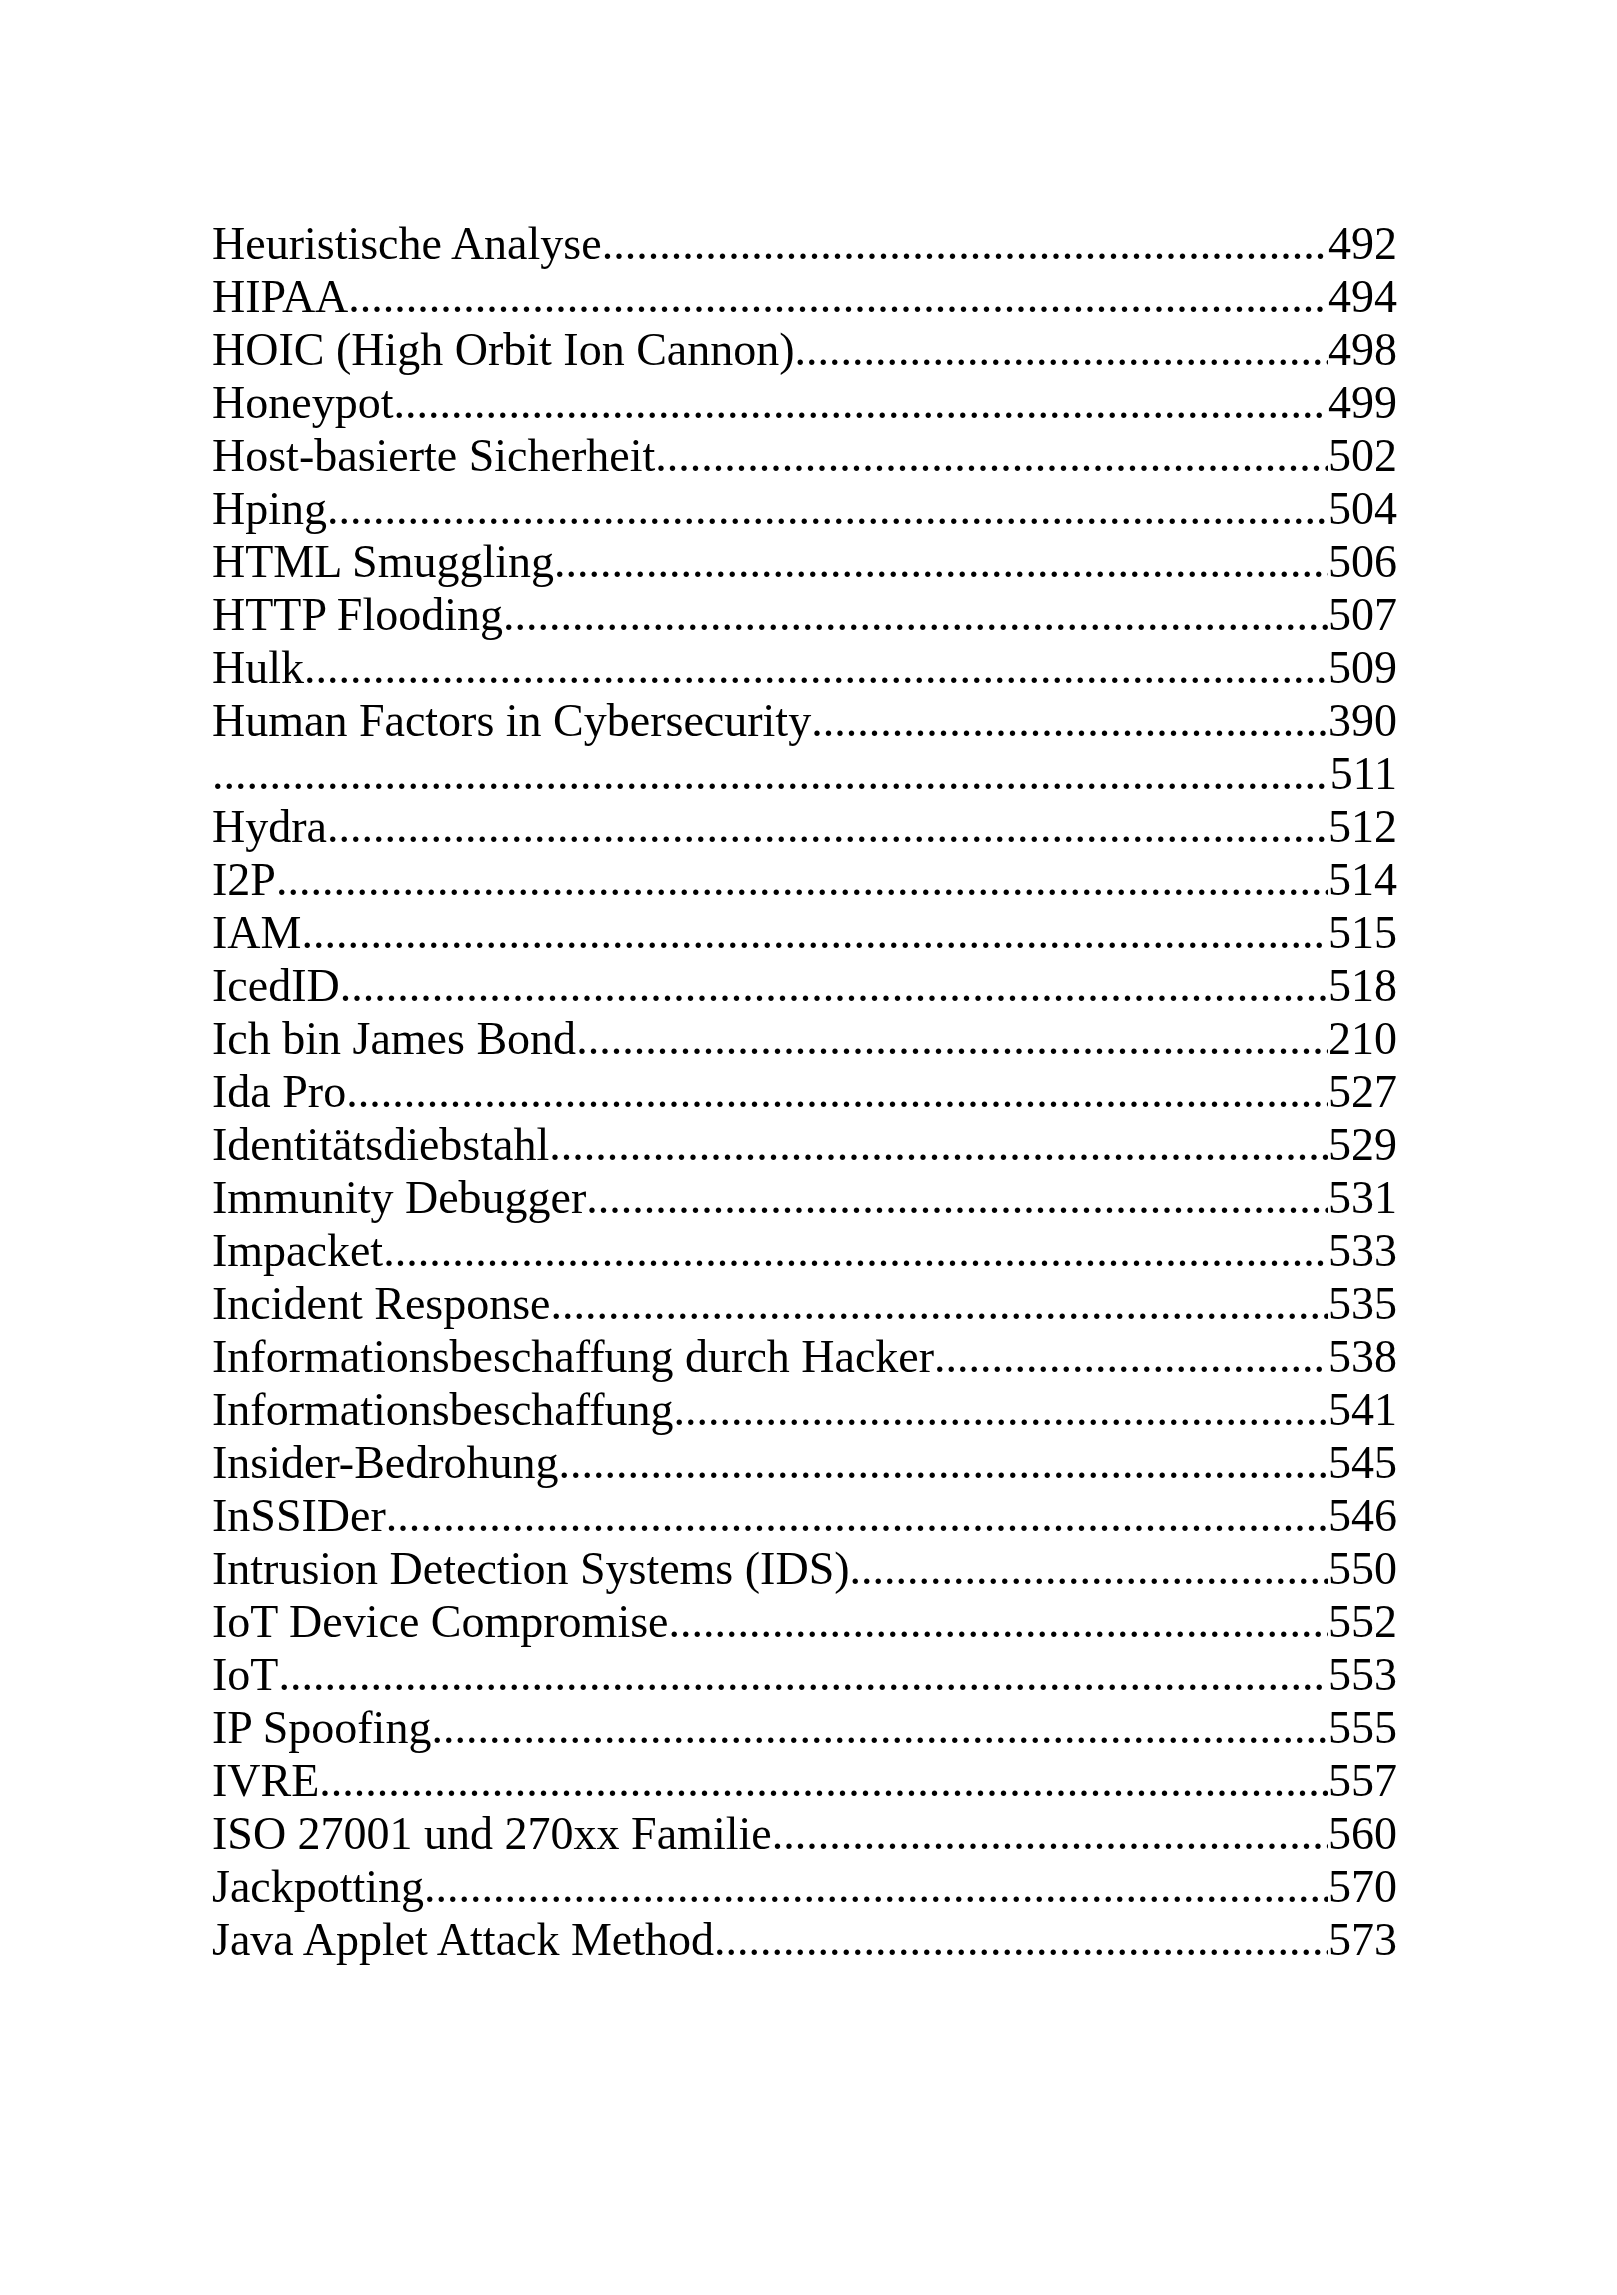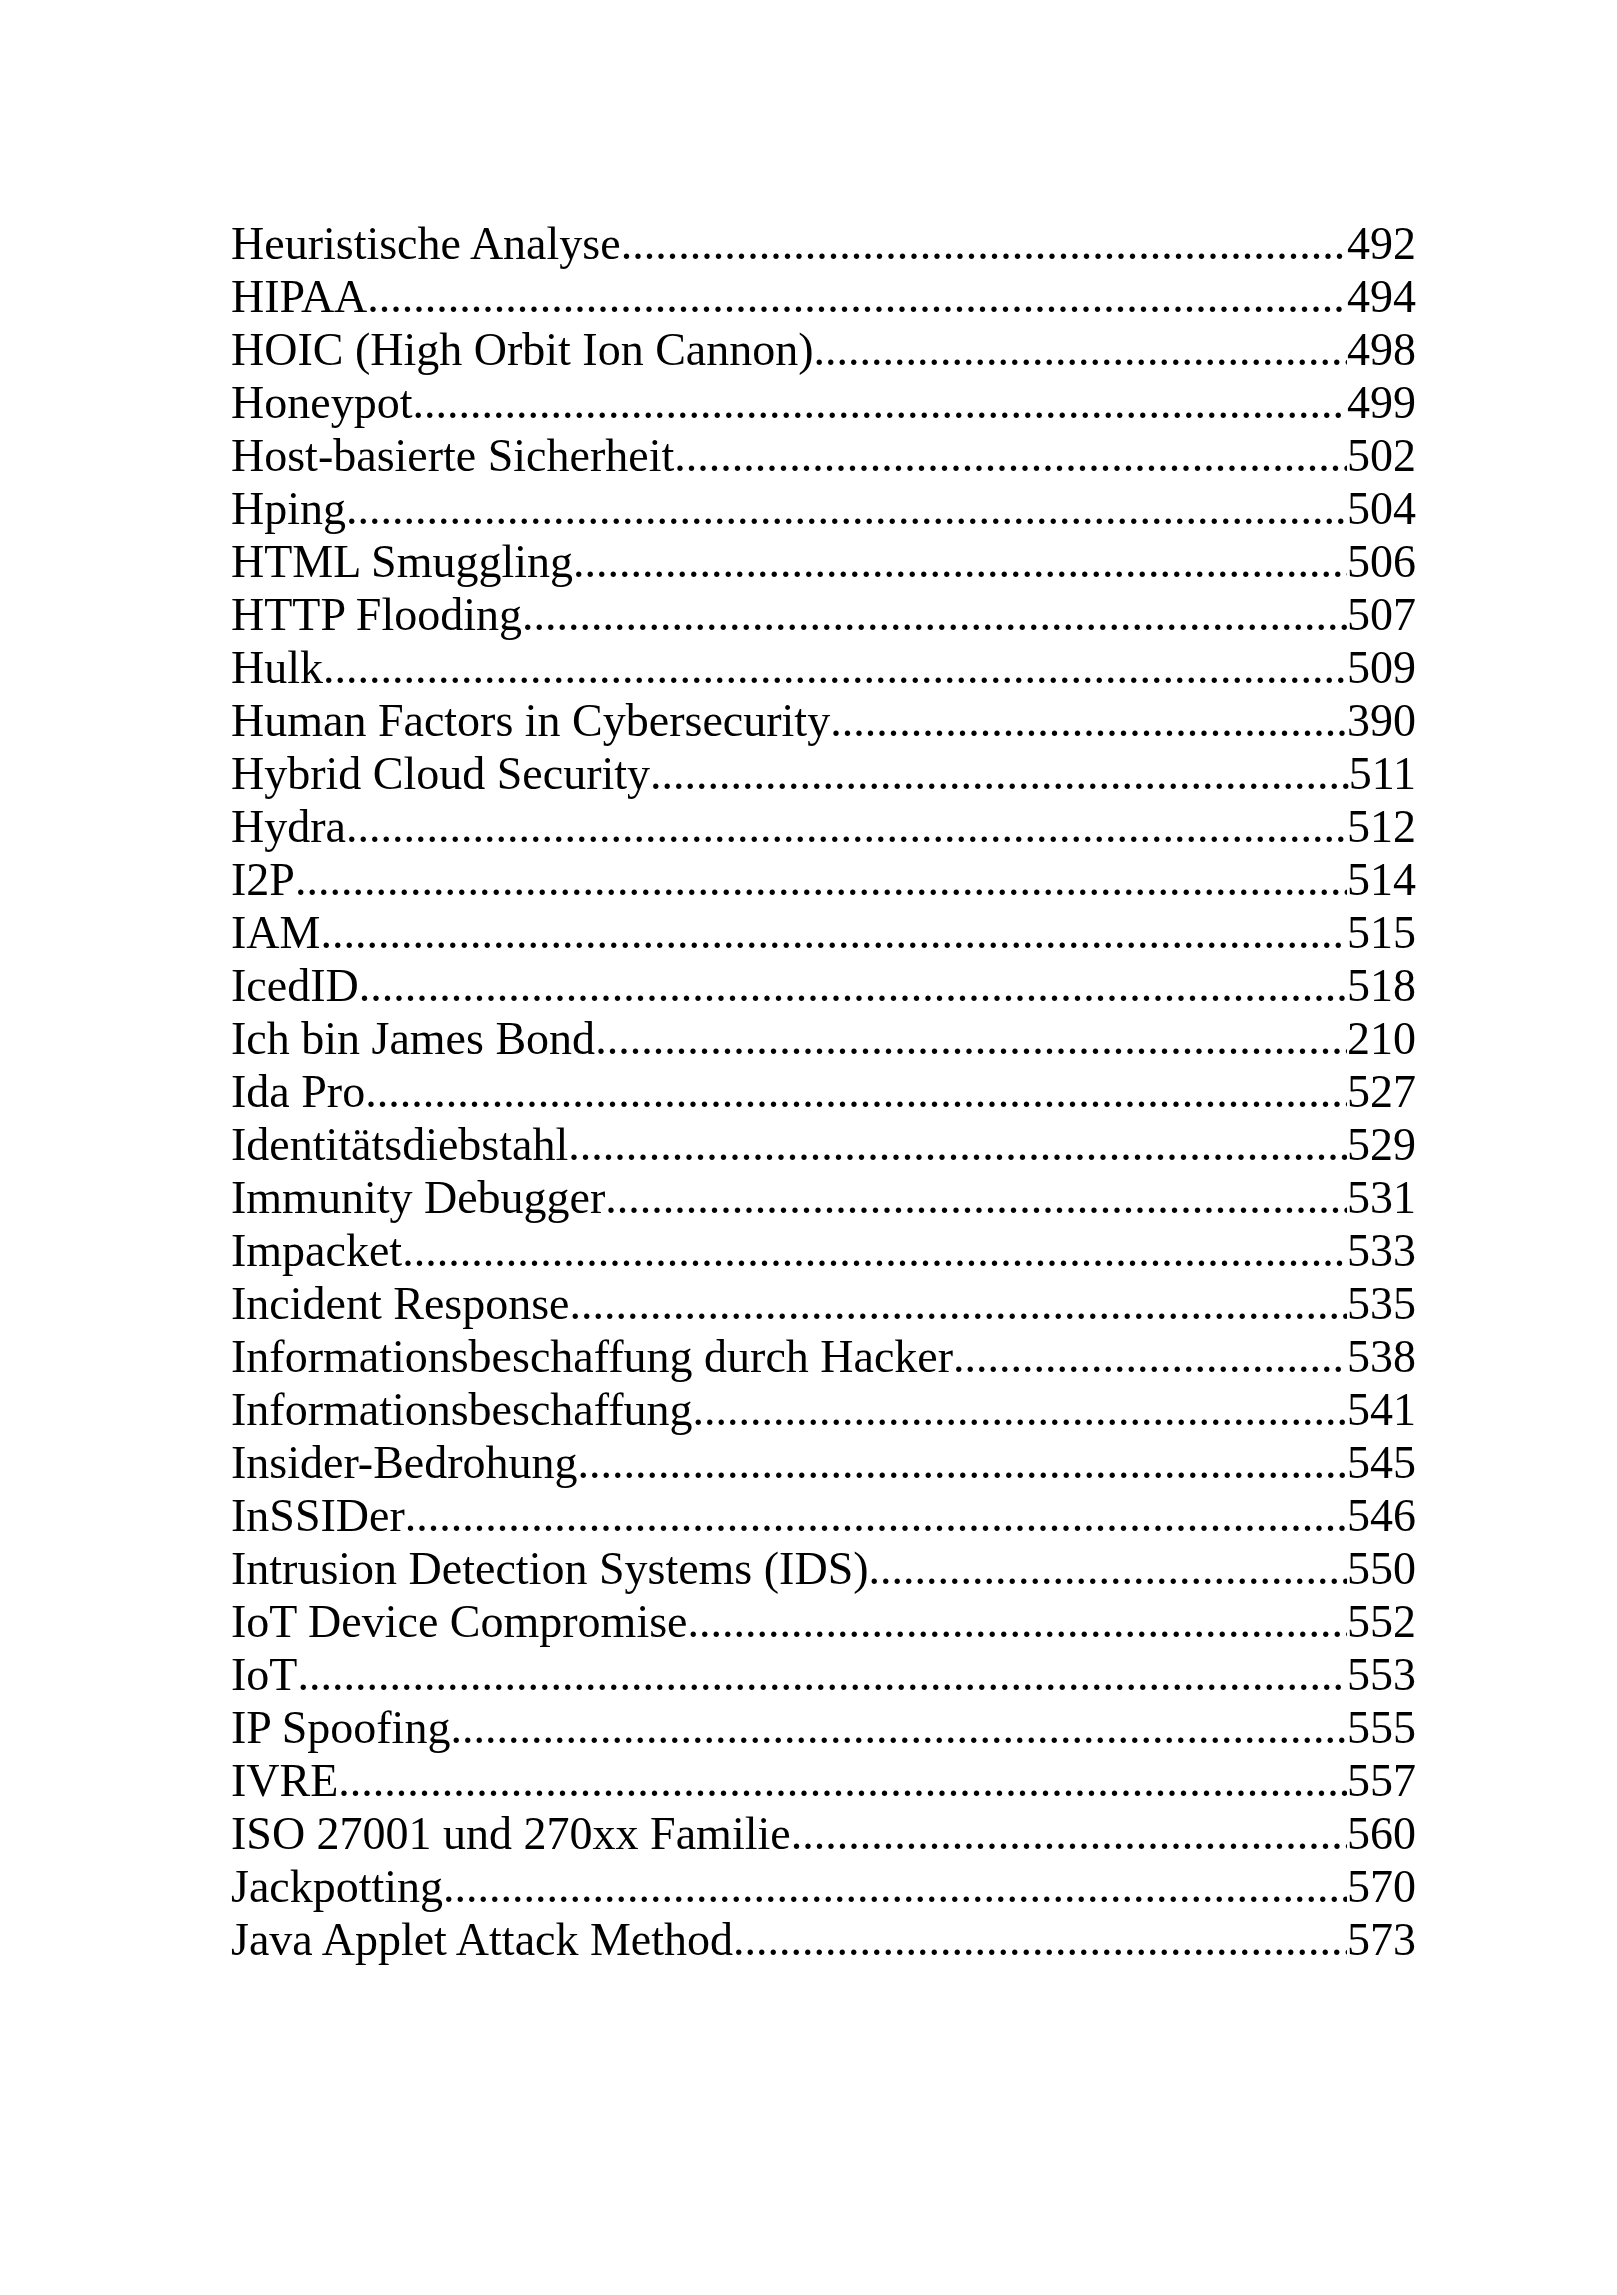--- a/index.html
+++ b/index.html
@@ -10,21 +10,21 @@
     body {
       width: 1618px;
       height: 2295px;
       position: relative;
       overflow: hidden;
       font-family: "Liberation Serif", "DejaVu Serif", serif;
       color: #000000;
     }
     .toc {
       position: absolute;
-      left: 231px;
+      left: 212px;
       top: 217px;
       width: 1185px;
     }
     .toc-entry {
       display: flex;
       align-items: baseline;
       height: 53px;
       line-height: 53px;
       font-size: 46px;
       white-space: nowrap;
@@ -94,21 +94,20 @@
     <span class="toc-title">Hulk</span>
     <span class="toc-leader"></span>
     <span class="toc-page">509</span>
   </div>
     <div class="toc-entry">
     <span class="toc-title">Human Factors in Cybersecurity</span>
     <span class="toc-leader"></span>
     <span class="toc-page">390</span>
   </div>
     <div class="toc-entry">
-    <span class="toc-title">Hybrid Cloud Security</span>
     <span class="toc-leader"></span>
     <span class="toc-page">511</span>
   </div>
     <div class="toc-entry">
     <span class="toc-title">Hydra</span>
     <span class="toc-leader"></span>
     <span class="toc-page">512</span>
   </div>
     <div class="toc-entry">
     <span class="toc-title">I2P</span>

